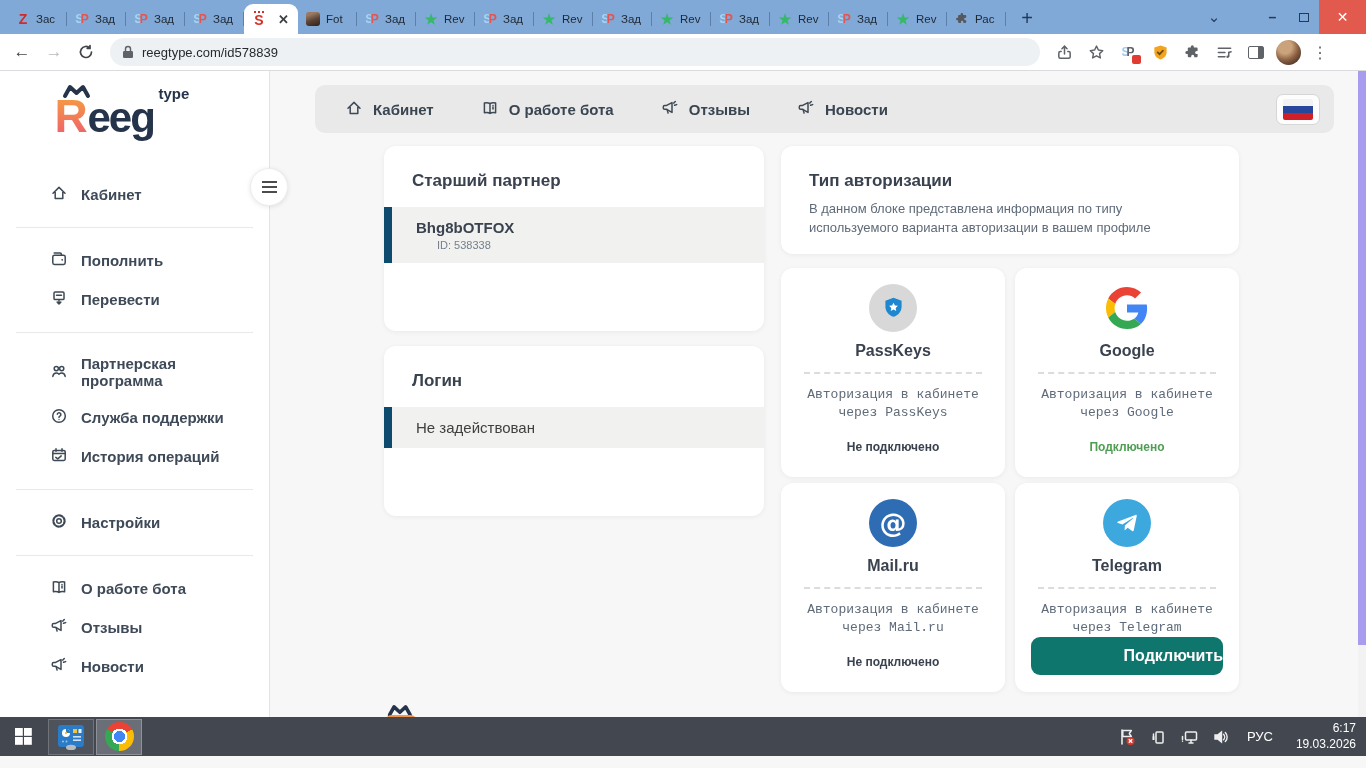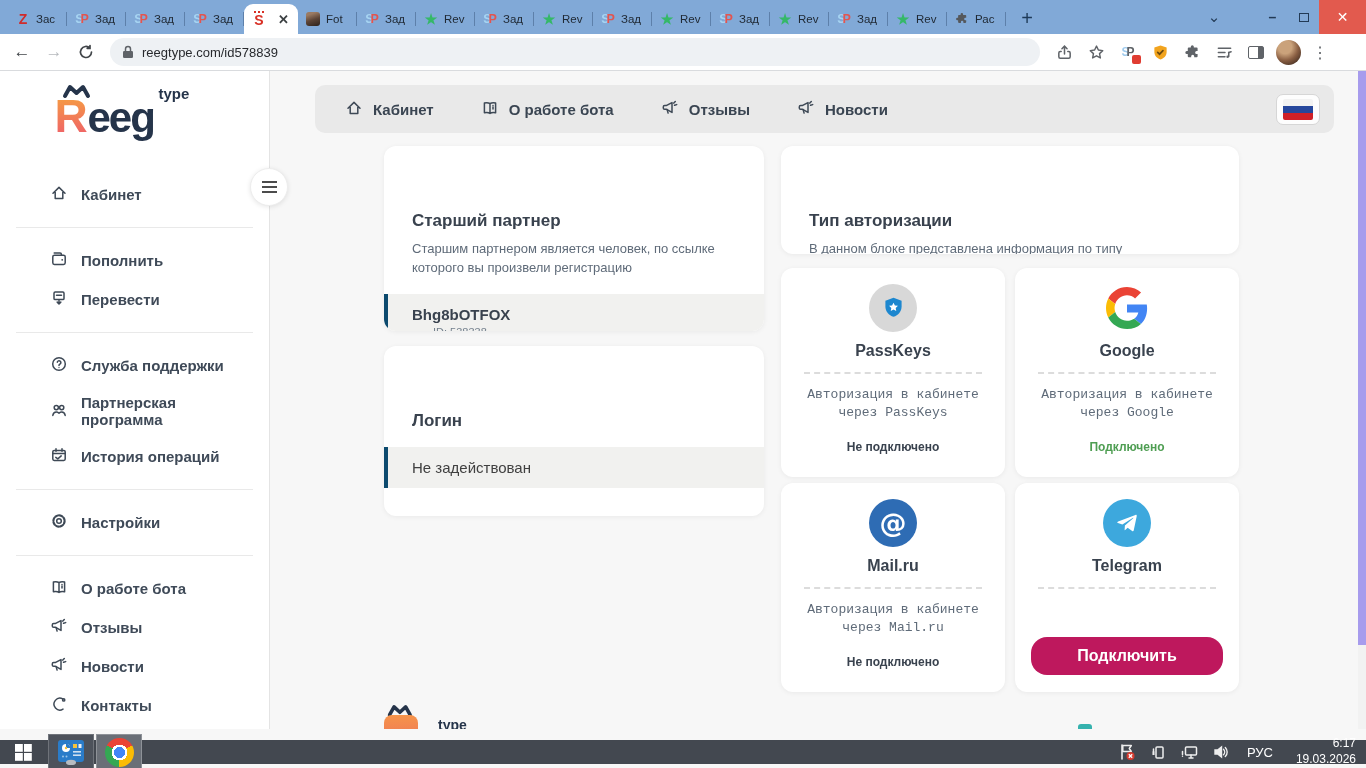--- a/index.html
+++ b/index.html
@@ -65,55 +65,55 @@
   .topnav { position:absolute; left:45px; right:32px; top:14px; height:48px; background:#e9e9e9; border-radius:10px; display:flex; align-items:center; padding:0 14px 0 30px; gap:47px; }
   .nav-item { display:flex; align-items:center; gap:10px; font-size:15px; font-weight:600; color:#3a4552; cursor:pointer; white-space:nowrap; }
   .flagbtn { margin-left:auto; width:44px; height:31px; background:#fdfdfd; border:1px solid #d6d6d6; border-radius:7px; display:flex; align-items:center; justify-content:center; cursor:pointer; }
   .flag-ru { width:30px; height:21px; border-radius:2px; overflow:hidden; display:flex; flex-direction:column; }
   .flag-ru i { flex:1; } .flag-ru i:nth-child(1){background:#f2f2f2;} .flag-ru i:nth-child(2){background:#26479c;} .flag-ru i:nth-child(3){background:#cf2028;}
 
   .columns { position:absolute; left:114px; top:75px; display:flex; gap:17px; }
   .col-left { width:380px; } .col-right { width:458px; }
   .card { background:#fff; border-radius:12px; box-shadow:0 1px 5px rgba(0,0,0,.06); }
   .card-pad { padding:25px 28px 0; }
-  .card-title { font-size:17px; font-weight:700; color:#39424e;margin-top:40px; }
+  .card-title { font-size:17px; font-weight:700; color:#39424e; }
   .card-desc { margin-top:9px; font-size:13px; color:#5f6b79; line-height:1.45; }
   #card-partner { height:185px; margin-bottom:15px; overflow:hidden; }
   #card-login { height:170px; overflow:hidden; }
-  .hl-row { margin-top:16px; background:#f1f1ef; border-left:4px solid #0c4a6e; padding:12px 24px; }
+  .hl-row { margin-top:16px; background:#f1f1ef; border-left:8px solid #0c4a6e; padding:12px 24px; }
   .hl-name { font-size:15px; font-weight:700; color:#39424e; }
   .hl-id { font-size:11px; color:#74808d; margin-top:3px;margin-left:21px; }
   .hl-text { font-size:15px; color:#404040; }
   #card-auth-type { height:108px; margin-bottom:14px; overflow:hidden; }
 
   .auth-grid { margin-top:14px; display:grid; grid-template-columns:224px 224px; gap:6px 10px; }
   .auth-card { background:#fff; border-radius:12px; box-shadow:0 1px 5px rgba(0,0,0,.06); height:209px; display:flex; flex-direction:column; align-items:center; padding:16px 14px 17px; }
   .auth-icon { width:48px; height:48px; display:flex; align-items:center; justify-content:center; }
   .circle { width:48px; height:48px; border-radius:50%; display:flex; align-items:center; justify-content:center; }
   .circle.gray { background:#d8d8d8; }
   .circle .at { color:#fff; font-size:27px; font-weight:700; font-family:"DejaVu Sans", sans-serif; margin-top:-2px; }
   .auth-name { margin-top:10px; font-size:16px; font-weight:700; color:#39424e; }
   .auth-div { width:178px; border-top:2px dashed #dcdcdc; margin-top:12px; }
   .auth-desc { margin-top:12px; width:180px; text-align:center; font-size:13px; color:#5f6b79; line-height:1.4;font-family:Liberation Mono, monospace; }
   .auth-status { margin-top:auto; font-size:12px; font-weight:700; color:#39424e; padding-bottom:6px; }
   .auth-status.on { color:#4f9e53; }
-  .auth-btn { margin-top:auto; width:192px; height:38px; background:#be185d; border:none; border-radius:16px; color:#fff; font-size:16px; font-weight:700; font-family:inherit; cursor:pointer; }
+  .auth-btn { margin-top:auto; width:192px; height:38px; background:#0f766e; border:none; border-radius:9px; color:#fff; font-size:16px; font-weight:700; font-family:inherit; cursor:pointer;text-align:right; }
 
   .footer-partial { position:absolute; left:114px; top:630px; width:760px; height:28px; overflow:hidden; }
   .f-logo { position:relative; width:120px; height:40px; }
   .f-logo svg { position:absolute; left:2px; top:2px; }
   .f-logo .fr { position:absolute; left:0; top:14px; width:34px; height:20px; border-radius:8px 8px 0 0; background:linear-gradient(180deg,#f6944a,#f07e55); }
   .f-logo .ft { position:absolute; left:54px; top:16px; font-size:14px; font-weight:700; color:#25344a; }
   .teal-speck { position:absolute; left:694px; top:23px; width:14px; height:5px; border-radius:3px 3px 0 0; background:#35b2ae; }
 
   .scrollbar { position:absolute; right:0; top:0; width:8px; height:100%; background:#f2f2f2; }
   .scroll-thumb { position:absolute; top:0; left:0; width:8px; height:574px; background:#a79ced; cursor:grab; }
 
   
-  .taskbar { position:absolute; left:0; right:0; bottom:4px; height:24px; background:#434850; display:flex; align-items:center; z-index:10; }
+  .taskbar { position:absolute; left:0; right:0; bottom:12px; height:39px; background:#434850; display:flex; align-items:center; z-index:10; }
   .tb-start { width:47px; height:39px; display:flex; align-items:center; justify-content:center; cursor:pointer; }
   .tb-app { width:46px; height:36px; margin:0 1px; display:flex; align-items:center; justify-content:center; cursor:pointer; border:1px solid #6f737a; background:#4d525b; }
   .tb-app.active { background:#6a6f77; border-color:#8e9298; }
   .chrome-ico { width:29px; height:29px; border-radius:50%;
     background: radial-gradient(circle at center, #4286f5 0 5.5px, #fff 5.5px 8px, transparent 8px),
                 conic-gradient(from 60deg, #fbbc05 0 120deg, #34a853 0 240deg, #ea4335 0 360deg); }
   .tray { margin-left:auto; display:flex; align-items:center; gap:13px; padding-right:10px; }
   .tray-ico { display:flex; align-items:center; justify-content:center; cursor:pointer; }
   .tray-lang { color:#fff; font-size:13px; cursor:pointer; padding:0 4px; }
   .tray-clock { color:#fff; font-size:12px; line-height:1.3; text-align:right; cursor:pointer; min-width:66px; }
@@ -330,36 +330,36 @@
                   <rect x="4" y="3" width="10" height="7.6" rx="1.2"></rect>
                   <path d="M6.5 6.2h5M9 11.6v3.1m-1.8-1.6L9 14.9l1.8-1.8"></path>
                 </svg></span>
               <span>Перевести</span>
             </div>
           </div>
           <div class="sb-divider"></div>
           <div class="sb-group">
             <div class="sb-item">
               <span><svg width="18" height="18" viewBox="0 0 18 18" fill="none" stroke="#3e4956" stroke-width="1.5" stroke-linecap="round" stroke-linejoin="round">
+                  <circle cx="6.3" cy="6.6" r="2.1"></circle>
+                  <circle cx="11.7" cy="6.6" r="2.1"></circle>
+                  <path d="M2.8 14.4c.4-2.2 1.9-3.4 3.5-3.4 1 0 1.8.4 2.7 1.1M15.2 14.4c-.4-2.2-1.9-3.4-3.5-3.4-1 0-1.8.4-2.7 1.1"></path>
+                </svg></span>
+              <span>Партнерская программа</span>
+            </div>
+            <div class="sb-item">
+              <span><svg width="18" height="18" viewBox="0 0 18 18" fill="none" stroke="#3e4956" stroke-width="1.5" stroke-linecap="round" stroke-linejoin="round">
                   <circle cx="9" cy="9" r="6.3"></circle>
                   <path d="M7.3 7.2a1.8 1.8 0 1 1 2.6 1.9c-.6.3-.9.7-.9 1.3"></path>
                   <circle cx="9" cy="12.6" r=".7" fill="#3e4956" stroke="none"></circle>
                 </svg></span>
               <span>Служба поддержки</span>
             </div>
             <div class="sb-item">
               <span><svg width="18" height="18" viewBox="0 0 18 18" fill="none" stroke="#3e4956" stroke-width="1.5" stroke-linecap="round" stroke-linejoin="round">
-                  <circle cx="6.3" cy="6.6" r="2.1"></circle>
-                  <circle cx="11.7" cy="6.6" r="2.1"></circle>
-                  <path d="M2.8 14.4c.4-2.2 1.9-3.4 3.5-3.4 1 0 1.8.4 2.7 1.1M15.2 14.4c-.4-2.2-1.9-3.4-3.5-3.4-1 0-1.8.4-2.7 1.1"></path>
-                </svg></span>
-              <span>Партнерская программа</span>
-            </div>
-            <div class="sb-item">
-              <span><svg width="18" height="18" viewBox="0 0 18 18" fill="none" stroke="#3e4956" stroke-width="1.5" stroke-linecap="round" stroke-linejoin="round">
                   <rect x="2.8" y="4.4" width="12.4" height="10" rx="1.4"></rect>
                   <path d="M2.8 7.6h12.4M6 2.8v2.4M12 2.8v2.4M5.8 11.4l2 1.5 3.4-3"></path>
                 </svg></span>
               <span>История операций</span>
             </div>
           </div>
           <div class="sb-divider"></div>
           <div class="sb-group">
             <div class="sb-item">
               <span><svg width="18" height="18" viewBox="0 0 18 18" fill="none" stroke="#3e4956" stroke-width="1.5" stroke-linecap="round" stroke-linejoin="round">
@@ -383,27 +383,20 @@
                   <path d="M12.8 4.1l1.5-1.6M13.5 6.3l2.2-.7M6.1 10.6l1 3.5"></path>
                 </svg></span>
               <span>Отзывы</span>
             </div>
             <div class="sb-item">
               <span><svg width="18" height="18" viewBox="0 0 18 18" fill="none" stroke="#3e4956" stroke-width="1.5" stroke-linecap="round" stroke-linejoin="round">
                   <path d="M11 3.6v9.8L5.2 10.2H3.6a1.3 1.3 0 0 1-1.3-1.3v-1a1.3 1.3 0 0 1 1.3-1.3h1.6z"></path>
                   <path d="M12.8 4.1l1.5-1.6M13.5 6.3l2.2-.7M6.1 10.6l1 3.5"></path>
                 </svg></span>
               <span>Новости</span>
-            </div>
-            <div class="sb-item">
-              <span><svg width="18" height="18" viewBox="0 0 18 18" fill="none" stroke="#3e4956" stroke-width="1.5" stroke-linecap="round" stroke-linejoin="round">
-                  <path d="M12.8 3.9a5.9 5.9 0 1 0 .2 10.2"></path>
-                  <circle cx="13.7" cy="4.9" r="1.1"></circle>
-                </svg></span>
-              <span>Контакты</span>
             </div>
           </div>
         </div>
       <div class="collapse-btn">
           <span>
             <i></i>
             <i></i>
             <i></i>
           </span>
         </div>
@@ -445,21 +438,20 @@
               <i></i>
             </span>
           </div>
         </div>
 
       <div class="columns">
         <div class="col-left">
           <div class="card" id="card-partner">
             <div class="card-pad">
               <div class="card-title">Старший партнер</div>
-              <div class="card-desc">Старшим партнером является человек, по ссылке которого вы произвели регистрацию</div>
             </div>
             <div class="hl-row">
               <div class="hl-name">Bhg8bOTFOX</div>
               <div class="hl-id">ID: 538338</div>
             </div>
           </div>
           <div class="card" id="card-login">
             <div class="card-pad">
               <div class="card-title">Логин</div>
             </div>
@@ -517,20 +509,21 @@
               <div class="auth-card">
                 <div class="auth-icon">
                   <div class="circle" style="background:#3da8dd">
                     <svg width="26" height="26" viewBox="0 0 24 24">
                       <path fill="#fff" d="M9.78 18.65l.28-4.23 7.68-6.92c.34-.31-.07-.46-.52-.19L7.74 13.3 3.64 12c-.88-.25-.89-.86.2-1.3l15.97-6.16c.73-.33 1.43.18 1.15 1.3l-2.72 12.81c-.19.91-.74 1.13-1.5.71L12.6 16.3l-1.99 1.93c-.23.23-.42.42-.83.42z"></path>
                     </svg>
                   </div>
                 </div>
     <div class="auth-name">Telegram</div>
     <div class="auth-div"></div>
+    <div class="auth-desc">Авторизация в кабинете через Telegram</div>
     <button class="auth-btn">Подключить</button>
               </div>
             </div>
         </div>
       </div>
 
       <div class="footer-partial">
         <div class="f-logo">
           <svg width="34" height="15" viewBox="0 0 38 16" fill="none" stroke="#25344a" stroke-width="4" stroke-linecap="round" stroke-linejoin="round">
               <path d="M4 13 9 4l6.5 6L22 4l5 9"></path>

